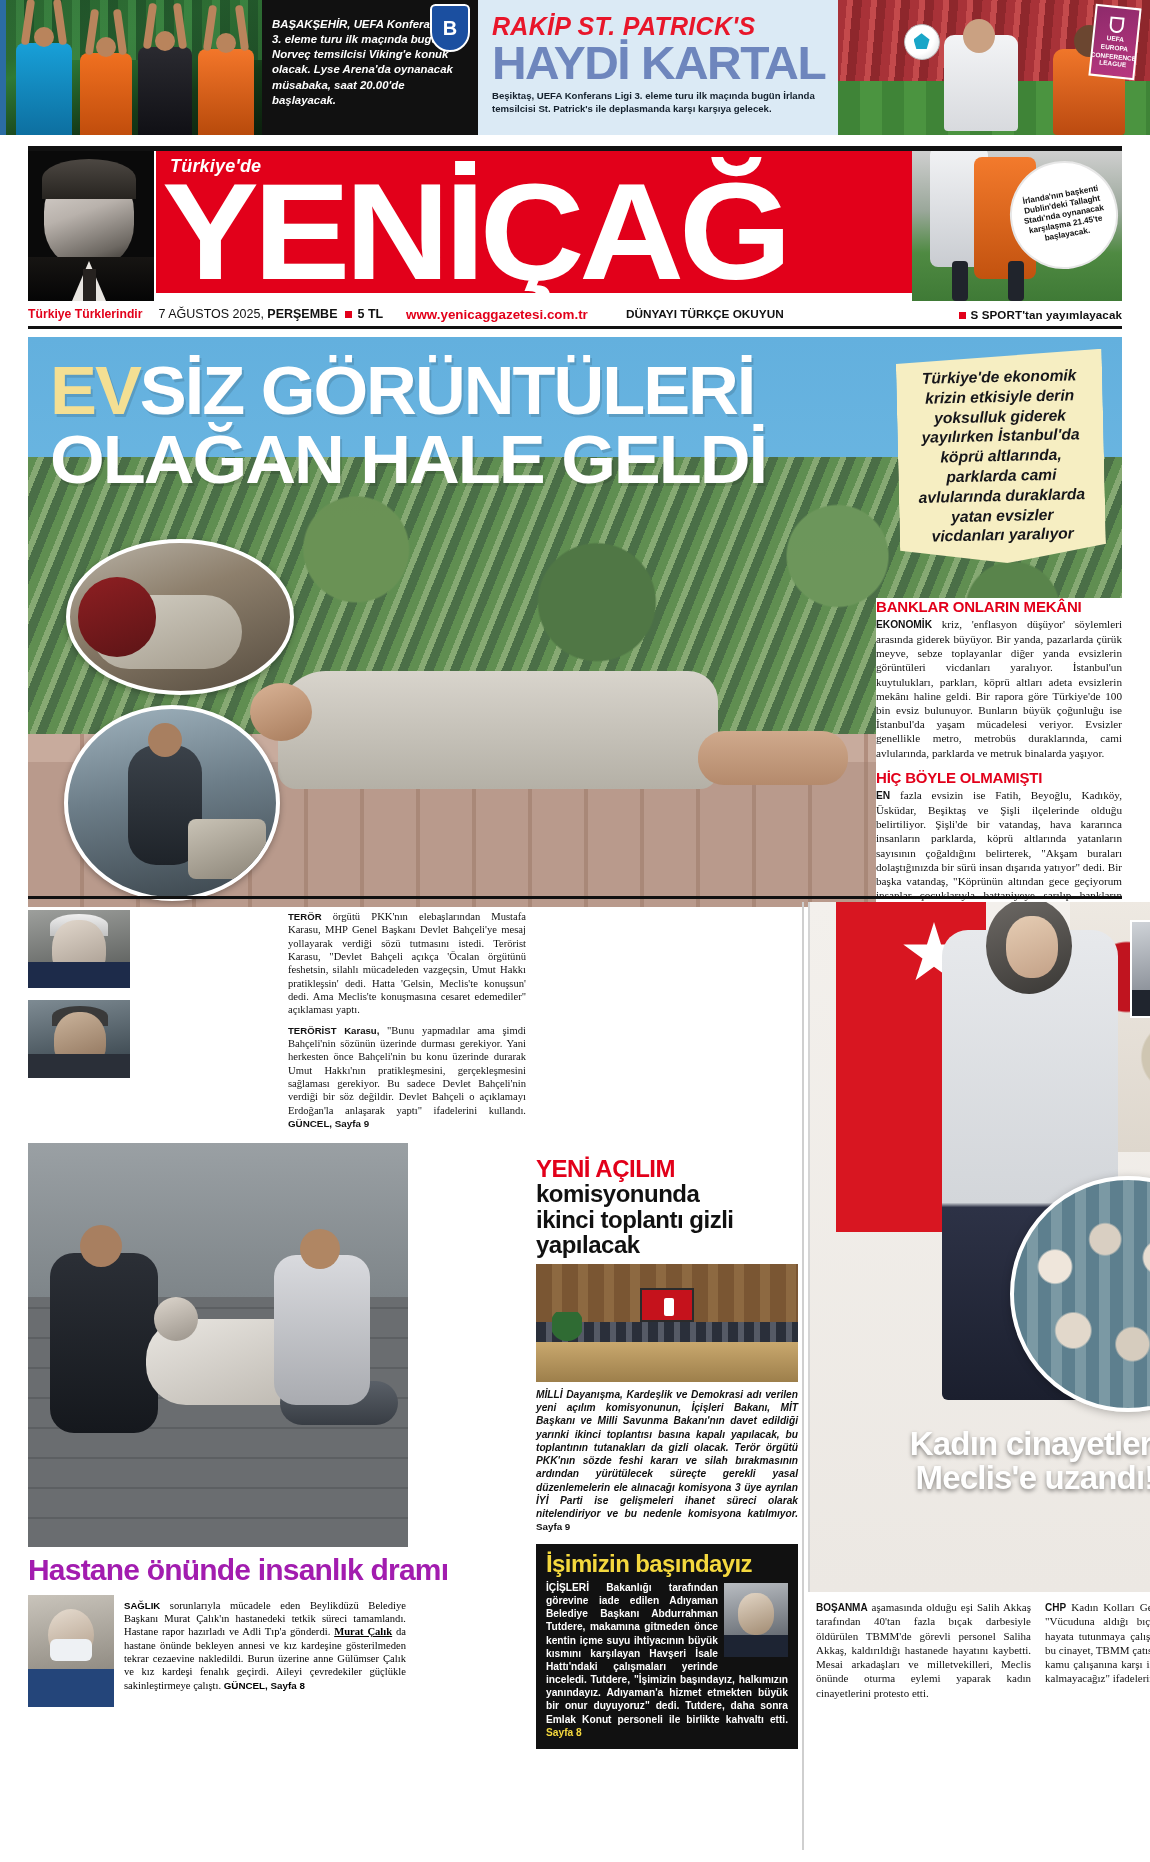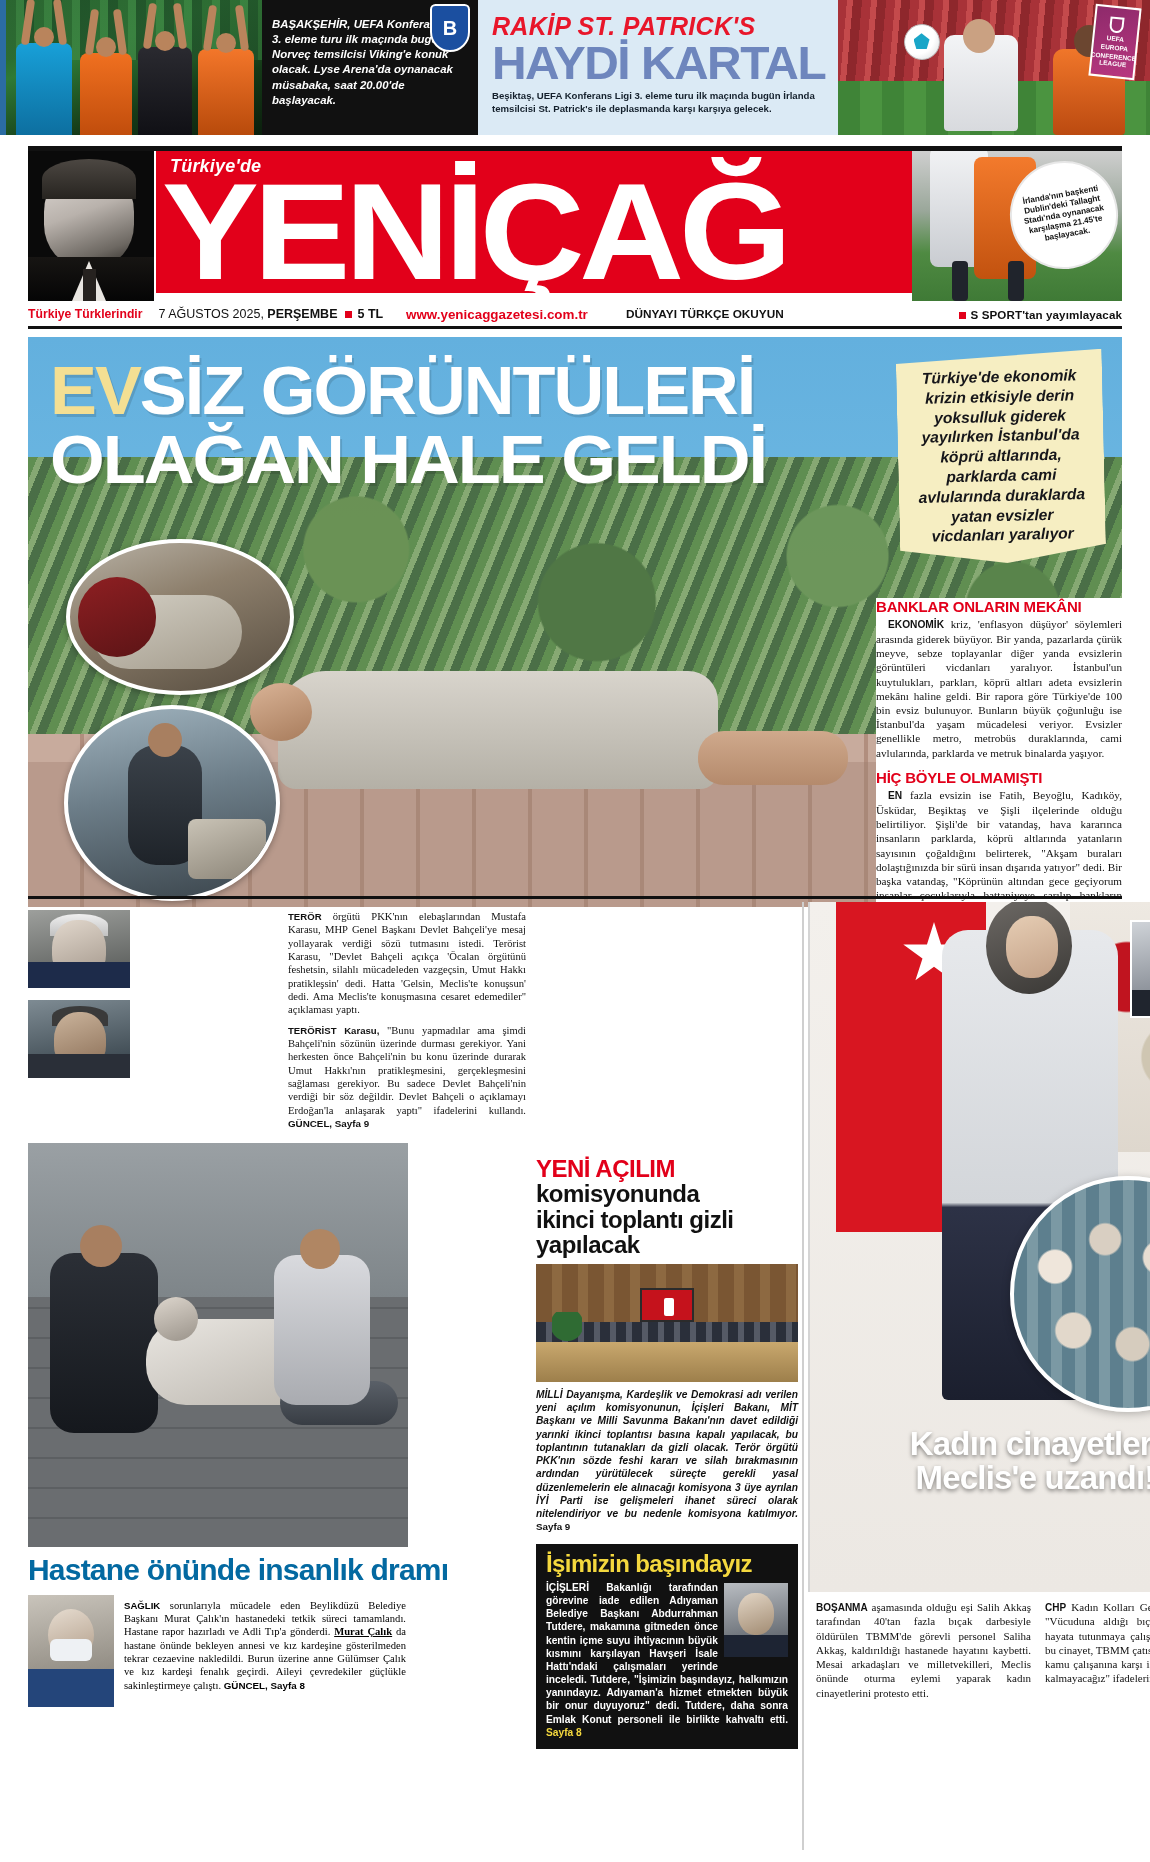--- a/index.html
+++ b/index.html
@@ -270,21 +270,21 @@
   
   .lead-article {
     position:absolute; right:0; top:598px; width:246px; background:#fff;
   }
   .la-h { color:#e2001a; font-weight:900; font-size:15px; letter-spacing:-.2px; }
   .la-h2 { color:#e2001a; font-weight:900; font-size:15px; letter-spacing:-.2px; margin-top:9px;}
   .la-p {
     font-family:"Liberation Serif", serif; font-size:11.2px; line-height:1.27;
     text-align:justify; margin-top:2px; color:#111;
   }
-  .la-p b.lead-in { font-family:"Liberation Sans", sans-serif; font-weight:900; font-size:10.2px;padding-left:12px; }
+  .la-p b.lead-in { font-family:"Liberation Sans", sans-serif; font-weight:900; font-size:10.2px; }
   .la-p .pageref { font-family:"Liberation Sans", sans-serif; font-weight:900; font-size:10.4px; }
 
   
   .mid-rule { position:absolute; left:28px; top:896px; width:1094px; height:3px; background:#111; }
 
   
   .bottom { position:absolute; left:28px; top:902px; width:1094px; height:948px; display:flex; gap:10px;}
   .col-left { width:660px; position:relative; }
   .col-mid  { width:262px; position:relative; }
   .col-right{ width:452px; position:relative; }
@@ -340,21 +340,21 @@
   .pd-woman{position:absolute;left:118px;top:176px;width:200px;height:86px;border-radius:40px;
     background:linear-gradient(160deg,#e9e6e1,#b9b4ac);}
   .pd-woman .h{position:absolute;left:8px;top:-22px;width:44px;height:44px;border-radius:50%;
     background:linear-gradient(160deg,#ddd6cd,#9a938a);}
   .pd-legs{position:absolute;left:252px;top:238px;width:118px;height:44px;border-radius:22px;
     background:linear-gradient(180deg,#5a6068,#383d44);}
   .pd-man2{position:absolute;left:246px;top:112px;width:96px;height:150px;border-radius:22px;
     background:linear-gradient(180deg,#d9dade,#a9abb0);}
   .pd-man2 .h{position:absolute;left:26px;top:-26px;width:40px;height:40px;border-radius:50%;background:#b08663;}
   .drama-title {
-    margin-top:6px; color:#0369a1; font-weight:900; font-size:30px; letter-spacing:-.8px;
+    margin-top:6px; color:#a21caf; font-weight:900; font-size:30px; letter-spacing:-.8px;
   }
   .drama-body {
     margin-top:4px; width:380px;
     font-family:"Liberation Serif", serif; font-size:10.6px; line-height:1.26; text-align:justify;
   }
   .drama-body b.li{font-family:"Liberation Sans", sans-serif;font-weight:900;font-size:9.6px;}
   .drama-body .u{ text-decoration: underline; font-weight:700;}
   .drama-body .pageref{font-family:"Liberation Sans", sans-serif;font-weight:900;font-size:9.8px;}
 
   .drama-flex { display:flex; gap:10px; margin-top:8px; }

